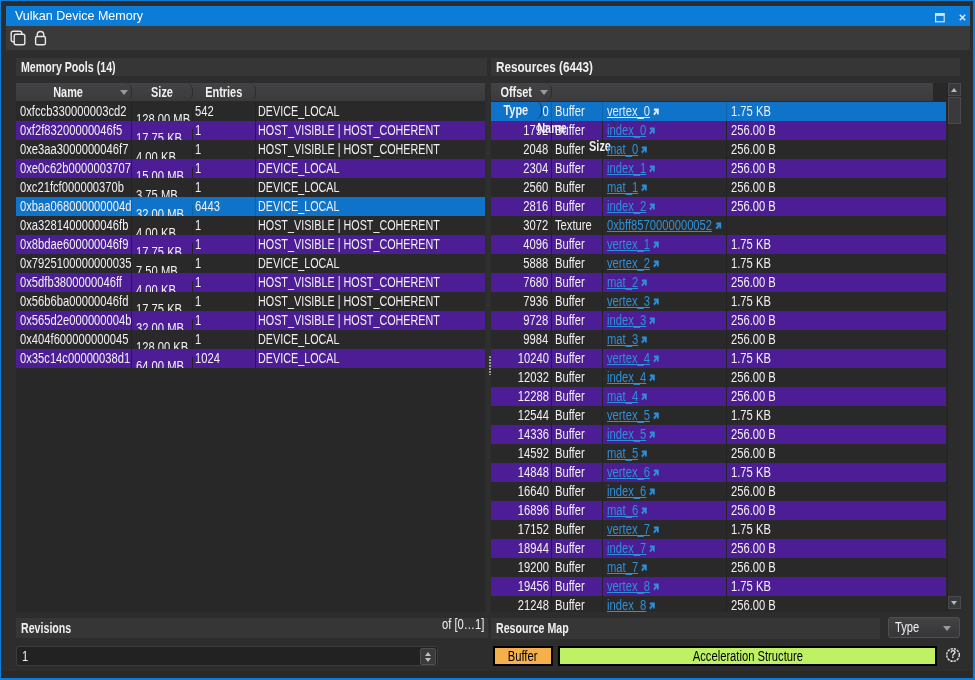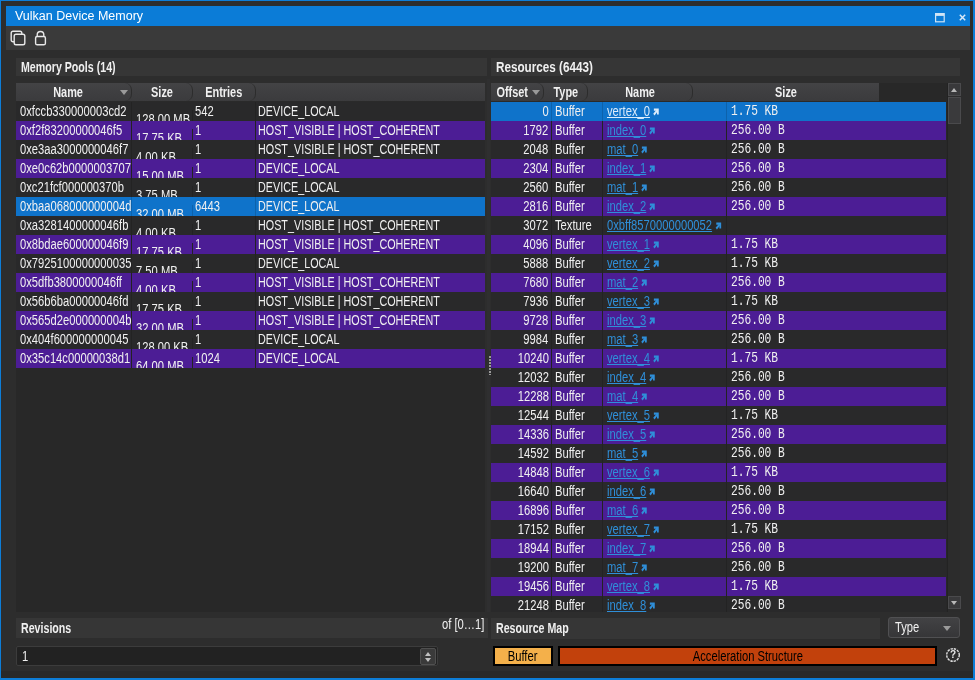--- a/index.html
+++ b/index.html
@@ -21,21 +21,21 @@
 .sel .c { border-right-color:#0d62ab; }
 .ln { width:116px; padding-left:4px; }
 .ls { width:61px;  padding-left:4px;margin-top:8px; }
 .le { width:63px;  padding-left:2px; }
 .lf { width:229px; padding-left:2px; border-right:none; }
 .lf .tx { transform:scaleX(0.77); }
 .ro { width:61px;  padding-right:2.5px; text-align:right; }
 .ro .tx { transform-origin:100% 50%; }
 .rt { width:51px;  padding-left:3px; }
 .rn { width:124px; padding-left:4px; }
-.rs { width:219px; padding-left:4px; border-right:none;font-family:Liberation Mono, monospace; }
+.rs { width:219px; padding-left:4px; border-right:none; }
 .a { color:#2f8fd9; text-decoration:underline; }
 .a.w { color:#dcecfb; }
 .lk { vertical-align:-1px; }
 .sortind { position:absolute; right:3px; top:7px; width:0; height:0;
   border-left:4px solid transparent; border-right:4px solid transparent; border-top:5px solid #9a9a9a; }
 .sb { position:absolute; right:0; top:0; width:13px; height:529px; background:#2c2c2c; border-left:1px solid #232323; }
 .sbtn { position:absolute; left:0px; width:13px; height:13px; background:#39393b; border:1px solid #4a4a4c; }
 .tri-up { position:absolute; left:2px; top:3.5px; width:0; height:0; border-left:3.5px solid transparent; border-right:3.5px solid transparent; border-bottom:4px solid #b8b8b8; }
 .tri-dn { position:absolute; left:2px; top:3.5px; width:0; height:0; border-left:3.5px solid transparent; border-right:3.5px solid transparent; border-top:4px solid #b8b8b8; }
 .thumb { position:absolute; left:0px; top:14px; width:13px; height:27px; background:#3a3a3c; border:1px solid #4a4a4c; }
@@ -151,21 +151,21 @@
 <div class="tr even">
       <div class="c ln"><span class="tx">0x35c14c00000038d1</span></div>
       <div class="c ls"><span class="tx">64.00 MB</span></div>
       <div class="c le"><span class="tx">1024</span></div>
       <div class="c lf"><span class="tx">DEVICE_LOCAL</span></div>
     </div>
 </div>
 
 <div class="abs band" style="left:490px;top:57px;width:469px;"><span class="tx" style="transform:scaleX(0.835)">Resources (6443)</span></div>
 <div class="abs" style="left:490px;top:82px;width:469px;height:529px;background:#282828;">
-  <div class="hdr" style="width:388px;">
+  <div class="hdr" style="width:442px;flex-direction:column;">
     <div class="hc" style="width:61px;padding-right:10px;"><span class="tx">Offset</span><span class="sortind"></span></div>
     <div class="hc" style="width:51px;"><span class="tx">Type</span></div>
     <div class="hc" style="width:124px;"><span class="tx">Name</span></div>
     <div class="hc" style="width:219px;border-right:none;"><span class="tx">Size</span></div>
   </div>
   <div style="width:455px;overflow:hidden;height:510px;">
 <div class="tr sel">
         <div class="c ro"><span class="tx">0</span></div>
         <div class="c rt"><span class="tx">Buffer</span></div>
         <div class="c rn"><span class="tx"><span class="a w">vertex_0</span>  <svg class="lk" width="10" height="10" viewBox="0 0 10 10">
@@ -429,18 +429,18 @@
     <span style="position:absolute;left:3.5px;top:9px;width:0;height:0;border-left:3.5px solid transparent;border-right:3.5px solid transparent;border-top:4px solid #c0c0c0;"></span>
   </div>
 </div>
 <div class="abs" style="left:441px;top:613px;height:20px;line-height:20px;"><span class="tx">of [0…1]</span></div>
 
 <div class="abs band" style="left:490px;top:617px;width:389px;height:21px;line-height:21px;"><span class="tx">Resource Map</span></div>
 <div class="abs" style="left:887px;top:616px;width:72px;height:21px;background:linear-gradient(#424244,#363638);border:1px solid #505052;border-radius:3px;line-height:19px;padding-left:6px;"><span class="tx">Type</span>
   <span style="position:absolute;right:8px;top:8px;width:0;height:0;border-left:4.5px solid transparent;border-right:4.5px solid transparent;border-top:5px solid #9a9a9a;"></span>
 </div>
 <div class="abs blk" style="left:492px;top:645px;width:60px;background:#f4b04a;"><span class="tx">Buffer</span></div>
-<div class="abs blk" style="left:557px;top:645px;width:379px;background:#c2410c;"><span class="tx">Acceleration Structure</span></div>
+<div class="abs blk" style="left:557px;top:645px;width:379px;background:#bef264;"><span class="tx">Acceleration Structure</span></div>
 <svg class="abs" style="left:944px;top:646px;" width="16" height="16" viewBox="0 0 16 16">
   <circle cx="8" cy="8" r="6.3" fill="none" stroke="#e0e0e0" stroke-width="1.4" stroke-dasharray="2.4 0.9"></circle>
   <text x="8" y="11.4" font-family="Liberation Sans" font-size="10" font-weight="bold" fill="#e6e6e6" text-anchor="middle">?</text>
 </svg>
 <div class="abs" style="left:0px;top:670px;width:972px;height:8px;background:#292929;"></div>
 
 </body></html>

